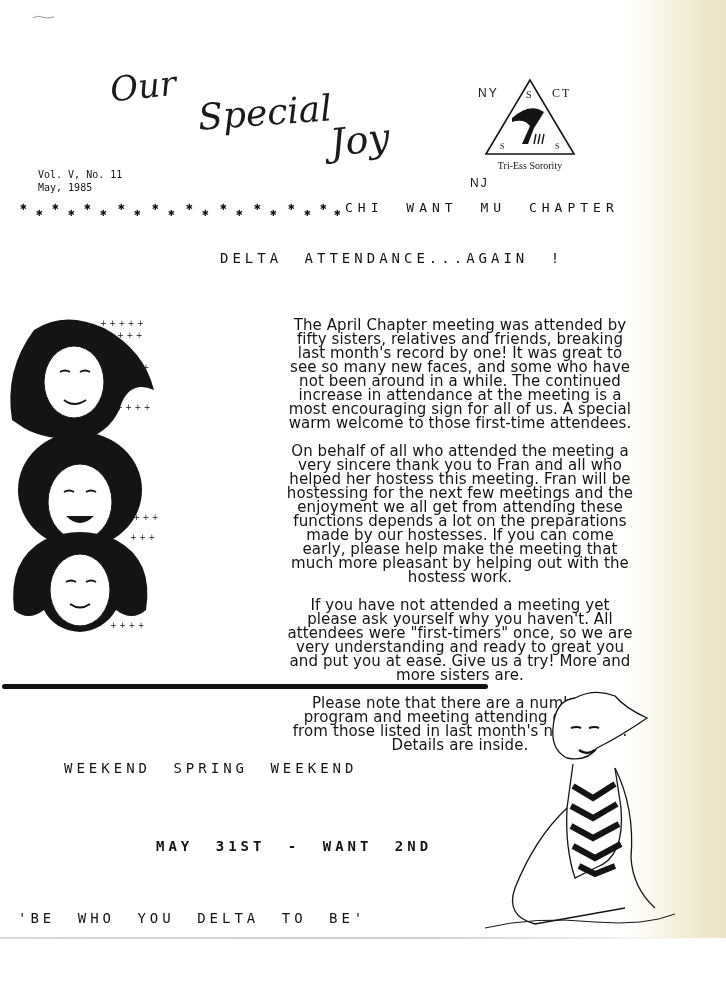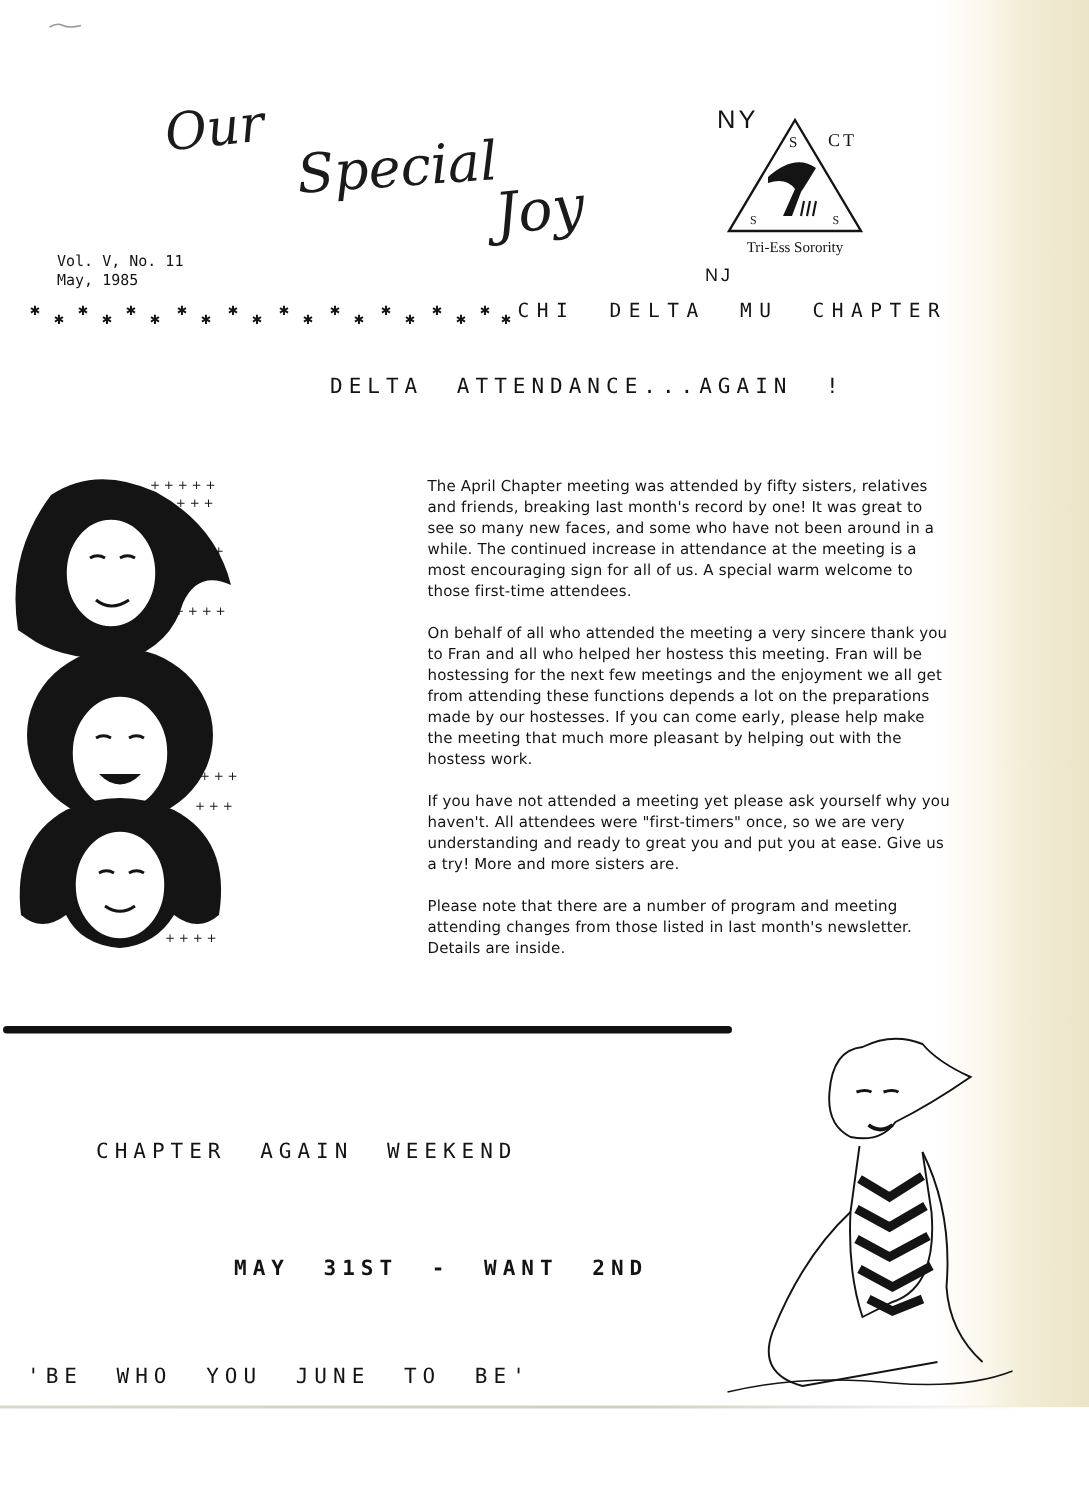--- a/index.html
+++ b/index.html
@@ -20,37 +20,37 @@
 
   
   .script { position: absolute; font-family: "DejaVu Serif", serif; font-style: italic; color: #1a1a1a; font-weight: normal; }
   .script-our { left: 110px; top: 66px; font-size: 34px; transform: rotate(-6deg); }
   .script-special { left: 198px; top: 92px; font-size: 36px; transform: rotate(-4deg); }
   .script-joy { left: 330px; top: 118px; font-size: 38px; transform: rotate(-6deg); }
 
   .issue-info { position: absolute; left: 38px; top: 168px; font-size: 10px; line-height: 13px; font-family: "DejaVu Sans Mono", monospace; }
 
   .logo { position: absolute; left: 470px; top: 70px; width: 120px; height: 130px; }
-  .logo-ny { position: absolute; left: 8px; top: 0; font-size: 17px; letter-spacing: 2px; font-family: "Liberation Sans", sans-serif; }
+  .logo-ny { position: absolute; left: 8px; top: 16px; font-size: 12px; letter-spacing: 2px; font-family: "Liberation Sans", sans-serif; }
   .logo-ct { position: absolute; left: 82px; top: 16px; font-size: 12px; letter-spacing: 2px; font-family: Liberation Serif, serif; }
   .logo-tri { position: absolute; left: 12px; top: 8px; width: 96px; height: 80px; }
   .logo-caption { position: absolute; left: 0; width: 120px; top: 90px; text-align: center; font-size: 10px; font-family: "Liberation Serif", serif; }
   .logo-nj { position: absolute; left: 0; width: 120px; top: 106px; text-align: left; font-size: 12px; letter-spacing: 2px; font-family: Liberation Sans, sans-serif; }
 
   .star-rule { position: absolute; left: 20px; top: 200px; height: 20px; width: 320px; }
   .star { position: absolute; font-size: 11px; font-family: "DejaVu Sans Mono", monospace; }
   .chapter-name { position: absolute; left: 345px; top: 200px; font-size: 13px; letter-spacing: 5px; word-spacing: 10px; font-family: "DejaVu Sans Mono", monospace; white-space: nowrap; }
 
   .headline { position: absolute; left: 220px; top: 250px; font-size: 14px; letter-spacing: 4px; word-spacing: 10px; font-family: "DejaVu Sans Mono", monospace; white-space: nowrap; }
 
   
   .faces { position: absolute; left: 4px; top: 310px; width: 156px; height: 330px; }
 
   .article { position: absolute; left: 285px; top: 318px; width: 350px; }
-  .article p { margin: 0 0 14px 0; font-size: 10px; line-height: 14px; font-family: "DejaVu Sans", sans-serif; letter-spacing: 0.1px; }
+  .article p { margin: 0 0 14px 0; font-size: 15px; line-height: 14px; font-family: "DejaVu Sans", sans-serif; letter-spacing: 0.1px; text-align: center; }
 
   .divider { position: absolute; left: 2px; top: 684px; width: 486px; height: 5px; border-radius: 3px; background: #111; }
 
   .event-title { position: absolute; left: 64px; top: 760px; font-size: 14px; letter-spacing: 4px; word-spacing: 10px; font-family: "DejaVu Sans Mono", monospace; white-space: nowrap; }
   .event-dates { position: absolute; left: 156px; top: 838px; font-size: 14px; letter-spacing: 4px; word-spacing: 10px; font-family: "DejaVu Sans Mono", monospace; white-space: nowrap; font-weight: bold; }
   .motto { position: absolute; left: 18px; top: 910px; font-size: 14px; letter-spacing: 4px; word-spacing: 10px; font-family: "DejaVu Sans Mono", monospace; white-space: nowrap; }
 
   .swimmer { position: absolute; left: 475px; top: 688px; width: 220px; height: 250px; }
 </style>
 </head>
@@ -100,21 +100,21 @@
     <span class="star" style="left:182px;top:6px">✱</span>
     <span class="star" style="left:200px;top:0">✱</span>
     <span class="star" style="left:216px;top:6px">✱</span>
     <span class="star" style="left:234px;top:0">✱</span>
     <span class="star" style="left:250px;top:6px">✱</span>
     <span class="star" style="left:268px;top:0">✱</span>
     <span class="star" style="left:284px;top:6px">✱</span>
     <span class="star" style="left:300px;top:0">✱</span>
     <span class="star" style="left:314px;top:6px">✱</span>
   </div>
-  <div class="chapter-name">CHI DELTA MU CHAPTER</div>
+  <div class="chapter-name">CHI WANT MU CHAPTER</div>
 
   <div class="headline">DELTA ATTENDANCE...AGAIN !</div>
 
   <svg class="faces" viewBox="0 0 156 330">
     <g fill="none" stroke="#141414" stroke-width="1" font-size="8">
       <text x="96" y="16" fill="#141414" stroke="none">+ + + + +</text>
       <text x="104" y="28" fill="#141414" stroke="none">+ + + +</text>
       <text x="120" y="60" fill="#141414" stroke="none">+ + +</text>
       <text x="112" y="100" fill="#141414" stroke="none">+ + + +</text>
       <text x="120" y="210" fill="#141414" stroke="none">+ + + +</text>
@@ -140,23 +140,23 @@
 
   <div class="article">
     <p>The April Chapter meeting was attended by fifty sisters, relatives and friends, breaking last month's record by one! It was great to see so many new faces, and some who have not been around in a while. The continued increase in attendance at the meeting is a most encouraging sign for all of us. A special warm welcome to those first-time attendees.</p>
     <p>On behalf of all who attended the meeting a very sincere thank you to Fran and all who helped her hostess this meeting. Fran will be hostessing for the next few meetings and the enjoyment we all get from attending these functions depends a lot on the preparations made by our hostesses. If you can come early, please help make the meeting that much more pleasant by helping out with the hostess work.</p>
     <p>If you have not attended a meeting yet please ask yourself why you haven't. All attendees were "first-timers" once, so we are very understanding and ready to great you and put you at ease. Give us a try! More and more sisters are.</p>
     <p>Please note that there are a number of program and meeting attending changes from those listed in last month's newsletter. Details are inside.</p>
   </div>
 
   <div class="divider"></div>
 
-  <div class="event-title">CHAPTER AGAIN WEEKEND</div>
+  <div class="event-title">WEEKEND SPRING WEEKEND</div>
   <div class="event-dates">MAY 31ST - WANT 2ND</div>
-  <div class="motto">'BE WHO YOU JUNE TO BE'</div>
+  <div class="motto">'BE WHO YOU DELTA TO BE'</div>
 
   <svg class="swimmer" viewBox="0 0 220 250">
     <g fill="none" stroke="#141414" stroke-width="1.3">
       <path d="M100 10 Q80 12 78 40 Q76 62 92 70 Q112 74 122 60 Q146 48 172 30 Q150 20 140 8 Q120 0 100 10 Z" fill="#fff"></path>
       <path d="M104 62 q8 6 16 0" stroke-width="2.5"></path>
       <path d="M96 40 q6 -2 10 0 M114 40 q6 -2 10 0" stroke-width="2"></path>
       <path d="M98 76 L92 120 Q90 160 100 190 L120 180 Q150 170 146 120 L140 80"></path>
       <path d="M92 120 Q60 150 40 200 Q30 228 60 236 L150 220"></path>
       <path d="M140 80 Q160 120 156 170 Q158 200 180 220"></path>
       <path d="M10 240 Q60 228 120 234 Q170 238 200 226" stroke-width="1"></path>

